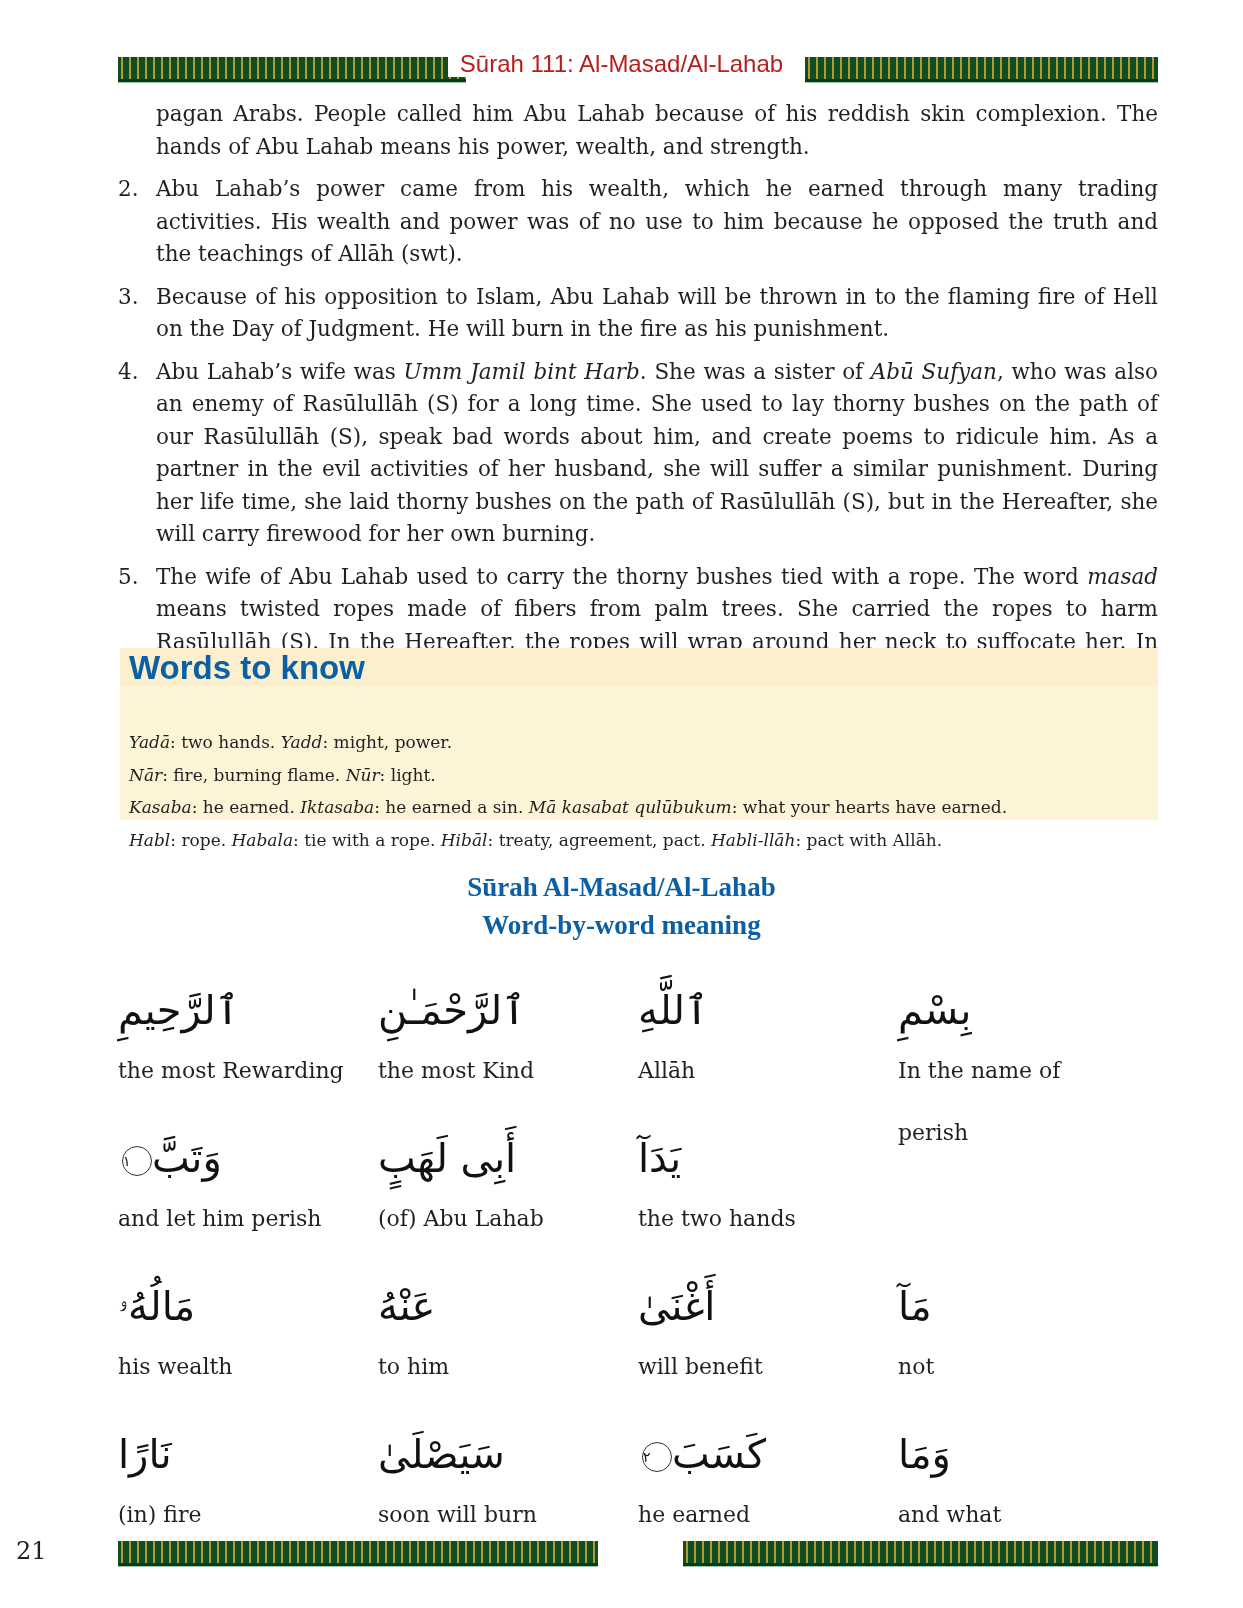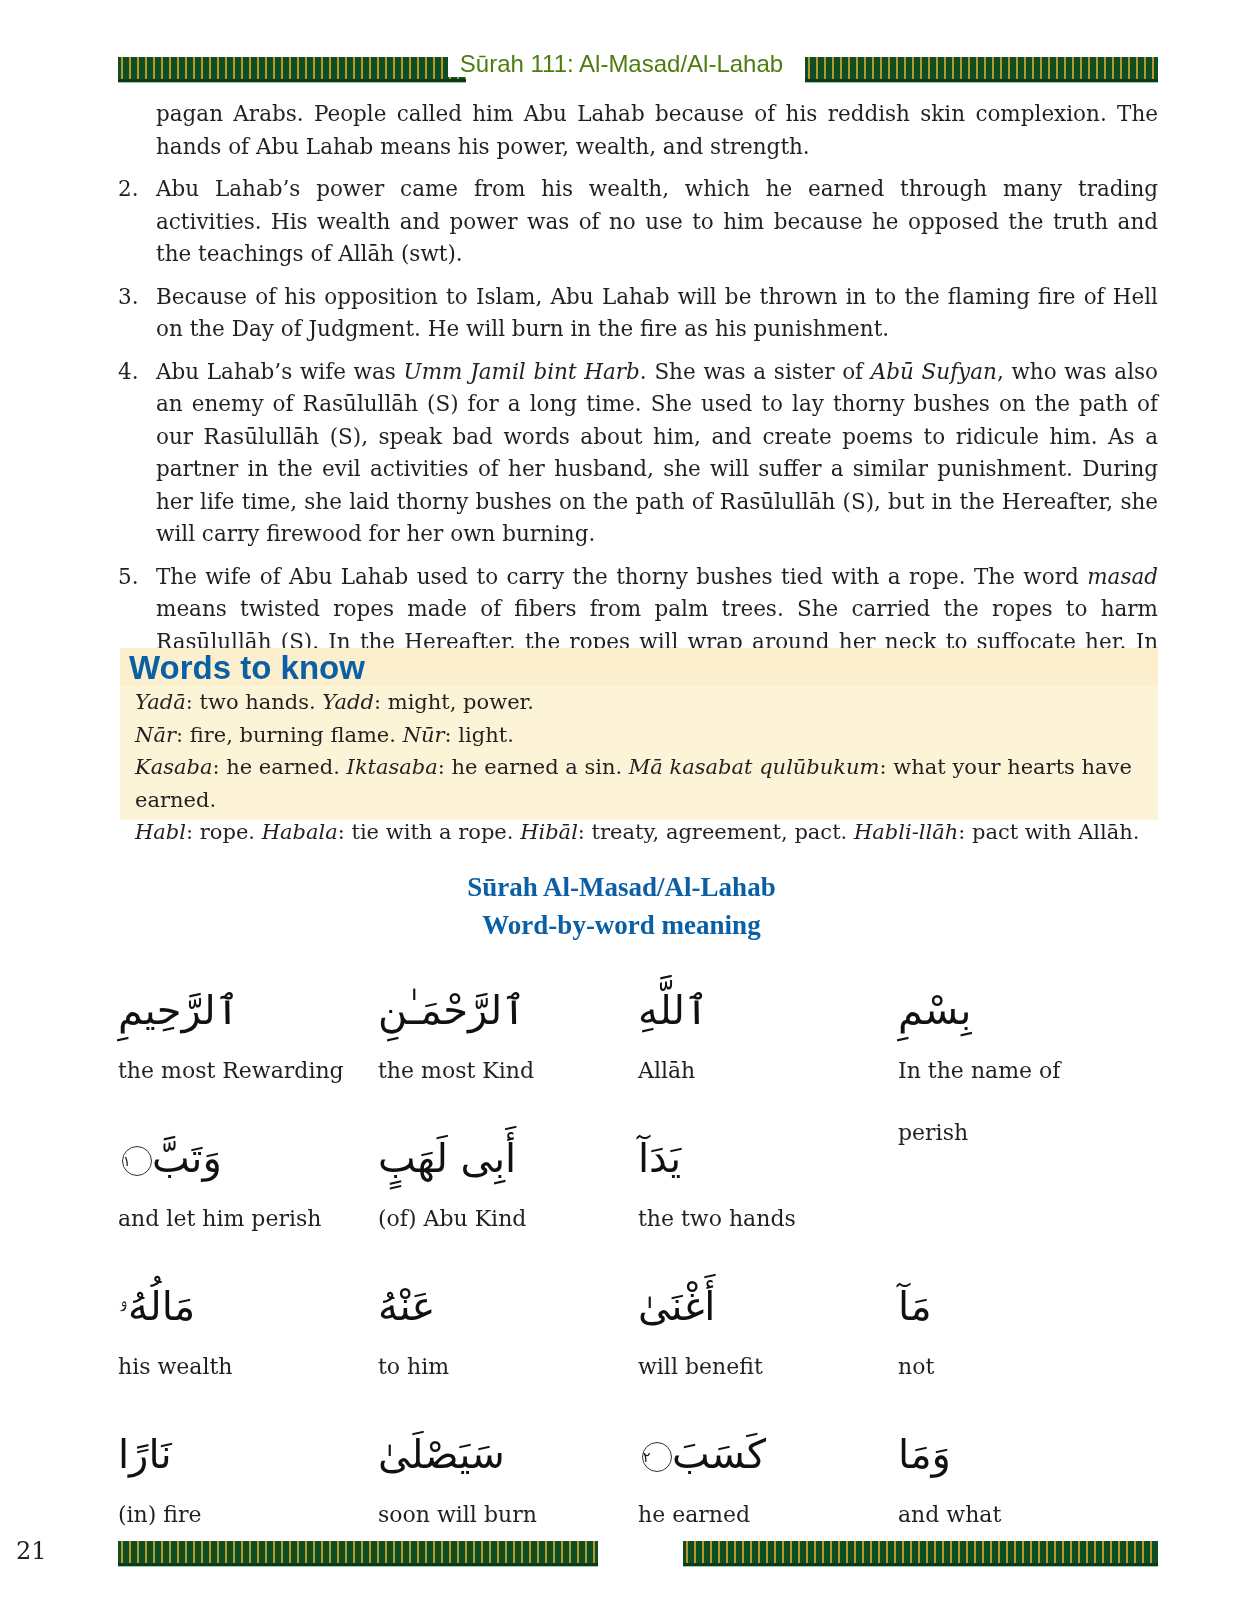--- a/index.html
+++ b/index.html
@@ -5,30 +5,30 @@
   html, body { margin: 0; padding: 0; background: #ffffff; }
   body { width: 1243px; height: 1608px; position: relative; overflow: hidden;
          font-family: "DejaVu Serif", "Liberation Serif", serif; color: #231f20; }
   .band { position: absolute; height: 22px; background-color: #0f4d25;
           background-image:
             repeating-linear-gradient(90deg, rgba(214,165,45,0.0) 0px, rgba(214,165,45,0.0) 3px, rgba(214,165,45,0.85) 3px, rgba(214,165,45,0.85) 5px, rgba(214,165,45,0.0) 5px, rgba(214,165,45,0.0) 8px),
             repeating-linear-gradient(0deg, rgba(15,77,37,1) 0px, rgba(15,77,37,1) 2px, rgba(15,77,37,0) 2px, rgba(15,77,37,0) 5px, rgba(15,77,37,1) 5px, rgba(15,77,37,1) 6px);
           border-bottom: 3px solid #0a3a1b; }
   .band::after { content: ""; position: absolute; left: 0; right: 0; bottom: -4px; height: 1px; background: #9ec7a8; }
   .hdr-title { position: absolute; top: 50px; left: 0; width: 1243px; text-align: center;
-               font-family: "Liberation Sans", sans-serif; font-size: 24px; color: #4d7c0f; letter-spacing: 0px; }
+               font-family: "Liberation Sans", sans-serif; font-size: 24px; color: #b91c1c; letter-spacing: 0px; }
   .hdr-title span { background: #fff; padding: 0 12px; }
   .body-text { position: absolute; left: 118px; width: 1040px; font-size: 21.5px; line-height: 32.5px; }
   .item { position: relative; padding-left: 38px; text-align: justify; margin-bottom: 10px; }
   .item .num { position: absolute; left: 0; top: 0; }
   .item p { margin: 0; }
   .wtk { position: absolute; left: 120px; top: 648px; width: 1038px; height: 172px; background: #fdf3d6; }
   .wtk-head { background: #fcefcd; height: 38px; padding-left: 9px; font-family: "Liberation Sans", sans-serif;
               font-weight: bold; font-size: 33px; line-height: 40px; color: #0b5fa5; }
-  .wtk-lines { padding-left: 15px; font-size: 21px; line-height: 32.5px; }
+  .wtk-lines { padding-left: 9px; font-size: 17px; line-height: 32.5px; margin-top: 40px; }
   .wbw-title { position: absolute; top: 868px; left: 0; width: 1243px; text-align: center;
                font-family: Liberation Serif, serif; font-weight: bold; font-size: 27px; line-height: 38px; color: #0b5fa5; }
   .grid { position: absolute; left: 118px; top: 970px; width: 1040px; }
   .row { display: flex; flex-direction: row-reverse; height: 148px; }
   .cell { width: 260px; text-align: left; }
   .ar { direction: rtl; font-family: "DejaVu Sans", sans-serif; font-size: 40px; height: 86px; line-height: 80px; color: #111; }
   .en { font-size: 22px; line-height: 30px; }
   .ayah { display: inline-block; width: 28px; height: 28px; border: 1.5px solid #333; border-radius: 50%;
           font-size: 14px; line-height: 28px; vertical-align: middle; margin-left: 4px; direction: rtl; }
   .pgnum { position: absolute; top: 1537px; left: 0; width: 1243px; text-align: left; font-size: 24px; }
@@ -99,21 +99,21 @@
     <div class="row">
       <div class="cell">
         <div class="en">perish</div>
       </div>
       <div class="cell">
         <div class="ar"><span>يَدَآ</span></div>
         <div class="en">the two hands</div>
       </div>
       <div class="cell">
         <div class="ar"><span>أَبِى لَهَبٍ</span></div>
-        <div class="en">(of) Abu Kind</div>
+        <div class="en">(of) Abu Lahab</div>
       </div>
       <div class="cell">
         <div class="ar"><span>وَتَبَّ</span><span class="ayah">١</span></div>
         <div class="en">and let him perish</div>
       </div>
     </div>
     <div class="row">
       <div class="cell">
         <div class="ar"><span>مَآ</span></div>
         <div class="en">not</div>

